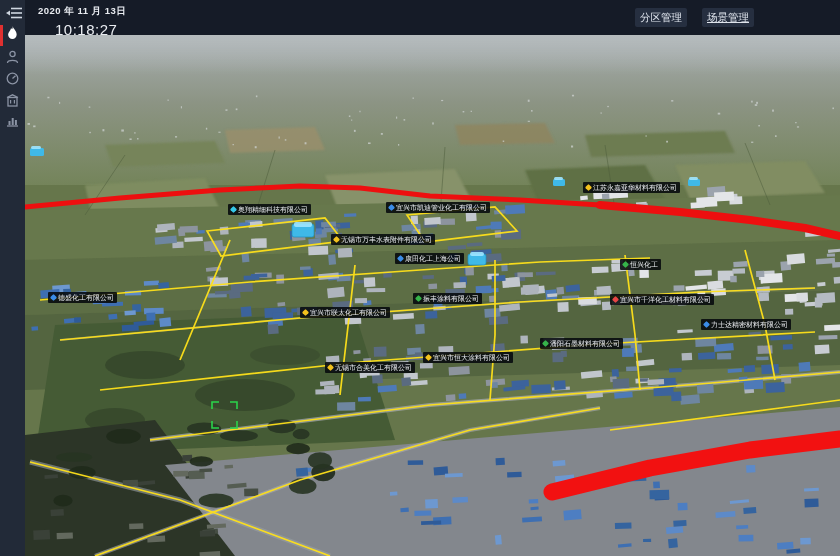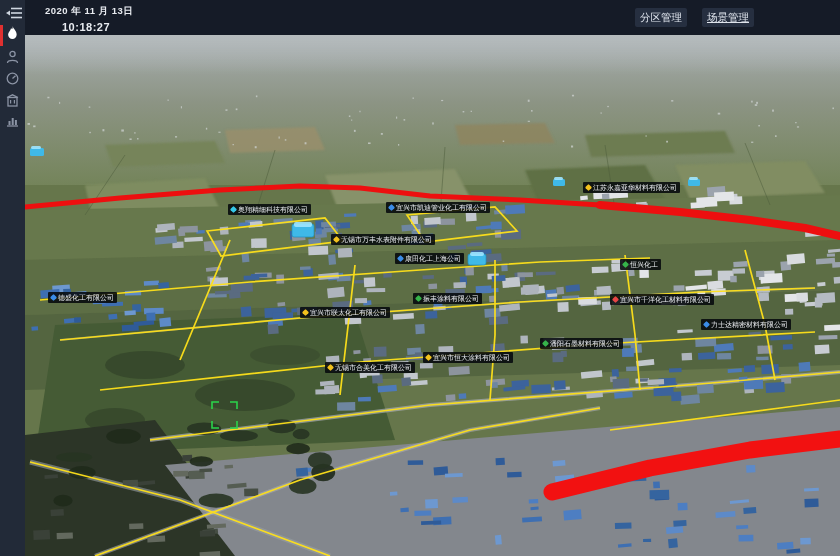--- a/index.html
+++ b/index.html
@@ -1,23 +1,23 @@
 <!DOCTYPE html>
 <html><head>
 <meta charset="utf-8">
 <style>
   html,body{margin:0;padding:0;background:#0b0f16;}
   body{width:840px;height:556px;overflow:hidden;position:relative;
        font-family:"Liberation Sans","DejaVu Sans",sans-serif;
        -webkit-font-smoothing:antialiased;}
   
   .header{position:absolute;left:0;top:0;width:840px;height:35px;background:#151b27;z-index:30;}
-  .datetime{position:absolute;left:38px;top:5px;color:#e8ebf0;margin-left:7px;}
+  .datetime{position:absolute;left:38px;top:5px;color:#e8ebf0;}
   .date-line{font-size:9.5px;font-weight:bold;letter-spacing:.5px;}
-  .time-line{font-size:11px;font-weight:bold;margin-top:3px;margin-left:17px;letter-spacing:.5px;}
+  .time-line{font-size:15px;font-weight:normal;margin-top:3px;margin-left:17px;letter-spacing:.5px;}
   .app-title{position:absolute;left:50%;top:9px;transform:translateX(-50%);
              color:#f2f4f8;font-size:13.5px;font-weight:bold;letter-spacing:1px;white-space:nowrap;}
   .hdr-btn{position:absolute;top:8px;width:52px;height:19px;background:#262f40;border:none;
            border-radius:2px;color:#dfe4ec;font-size:10.5px;line-height:19px;text-align:center;
            cursor:pointer;padding:0;font-family:inherit;}
   .btn-zone{right:153px;margin-left:22px;}
   .btn-scene{right:86px;text-decoration:underline;}
   .dropdown{position:absolute;right:8px;top:4px;width:74px;height:27px;background:#1f2735;
             border-radius:2px;cursor:pointer;}
   .dropdown .dd-label{display:block;text-align:center;font-size:10px;color:#c9c6e8;

